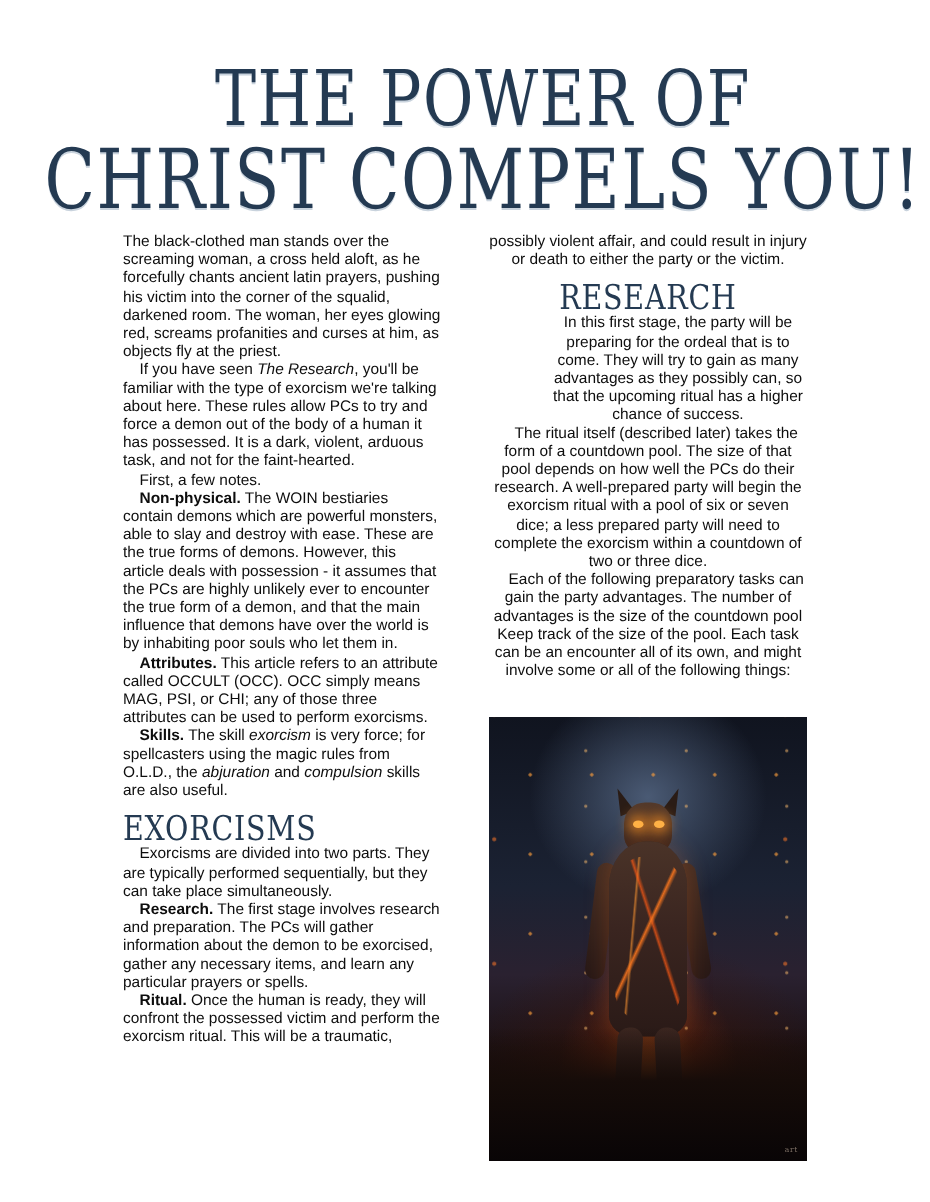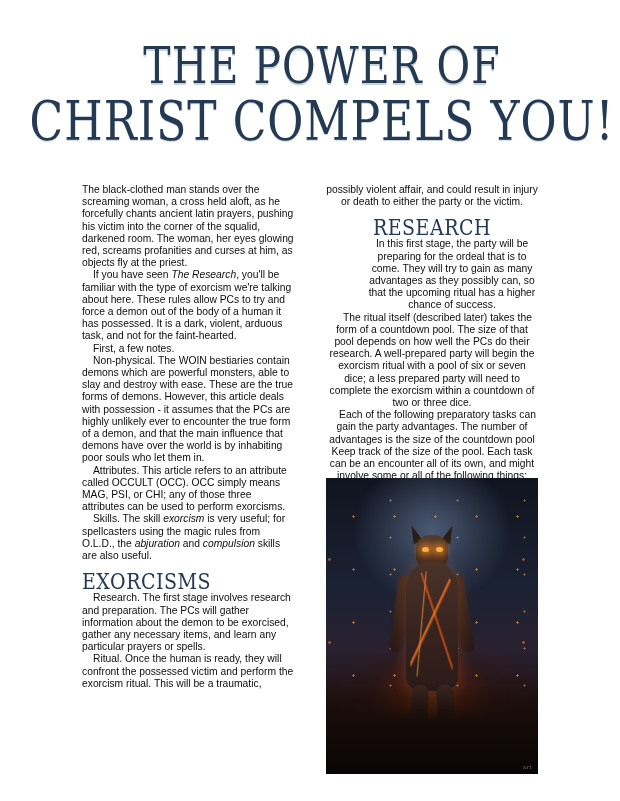--- a/index.html
+++ b/index.html
@@ -69,23 +69,23 @@
   }
   .col.left { left: 0; }
   .col.right { left: 244px; text-align: center; }
 
   p {
     margin: 0;
     padding: 0;
     text-indent: 11px;
   }
   p.noindent { text-indent: 0; margin-left: 40px; }
-  p.first { text-indent: 0; margin-top: 28px; }
+  p.first { text-indent: 0; }
   b.lead {
-    font-weight: normal;
+    font-weight: bold;
   }
   i { font-style: italic; }
 
   .section-head {
     font-family: "DejaVu Serif", serif;
     color: #243a52;
     font-size: 19px;
     line-height: 21px;
     margin-top: 7px;
     margin-bottom: 1px;
@@ -242,24 +242,25 @@
   </div>
 
   <div class="columns">
 
     <div class="col left">
       <p class="first">The black-clothed man stands over the screaming woman, a cross held aloft, as he forcefully chants ancient latin prayers, pushing his victim into the corner of the squalid, darkened room. The woman, her eyes glowing red, screams profanities and curses at him, as objects fly at the priest.</p>
       <p><span>If you have seen </span><i>The Research</i><span>, you'll be familiar with the type of exorcism we're talking about here. These rules allow PCs to try and force a demon out of the body of a human it has possessed. It is a dark, violent, arduous task, and not for the faint-hearted.</span></p>
       <p>First, a few notes.</p>
       <p><b class="lead">Non-physical.</b><span> The WOIN bestiaries contain demons which are powerful monsters, able to slay and destroy with ease. These are the true forms of demons. However, this article deals with possession - it assumes that the PCs are highly unlikely ever to encounter the true form of a demon, and that the main influence that demons have over the world is by inhabiting poor souls who let them in.</span></p>
       <p><b class="lead">Attributes.</b><span> This article refers to an attribute called OCCULT (OCC). OCC simply means MAG, PSI, or CHI; any of those three attributes can be used to perform exorcisms.</span></p>
-      <p><b class="lead">Skills.</b><span> The skill </span><i>exorcism</i><span> is very useful; for spellcasters using the magic rules from O.L.D., the </span><i>abjuration</i><span> and </span><i>compulsion</i><span> skills are also useful.</span></p>
+      <p><b class="lead">Skills.</b><span> The skill </span><i>exorcism</i><span> is very force; for spellcasters using the magic rules from O.L.D., the </span><i>abjuration</i><span> and </span><i>compulsion</i><span> skills are also useful.</span></p>
 
       <span class="section-head">EXORCISMS</span>
 
+      <p>Exorcisms are divided into two parts. They are typically performed sequentially, but they can take place simultaneously.</p>
       <p><b class="lead">Research.</b><span> The first stage involves research and preparation. The PCs will gather information about the demon to be exorcised, gather any necessary items, and learn any particular prayers or spells.</span></p>
       <p><b class="lead">Ritual.</b><span> Once the human is ready, they will confront the possessed victim and perform the exorcism ritual. This will be a traumatic,</span></p>
     </div>
 
     <div class="col right">
       <p class="first">possibly violent affair, and could result in injury or death to either the party or the victim.</p>
 
       <span class="section-head">RESEARCH</span>
 
       <p class="noindent">In this first stage, the party will be preparing for the ordeal that is to come. They will try to gain as many advantages as they possibly can, so that the upcoming ritual has a higher chance of success.</p>

